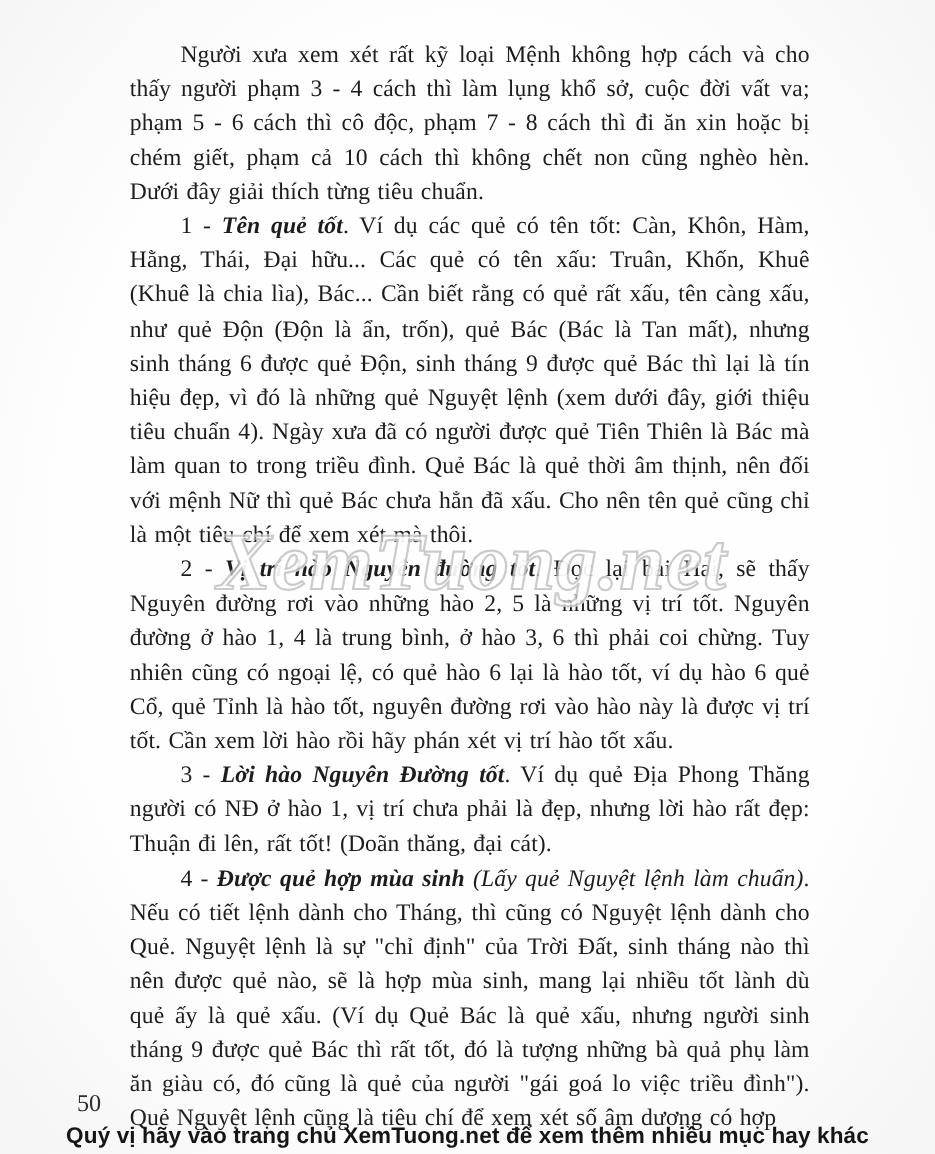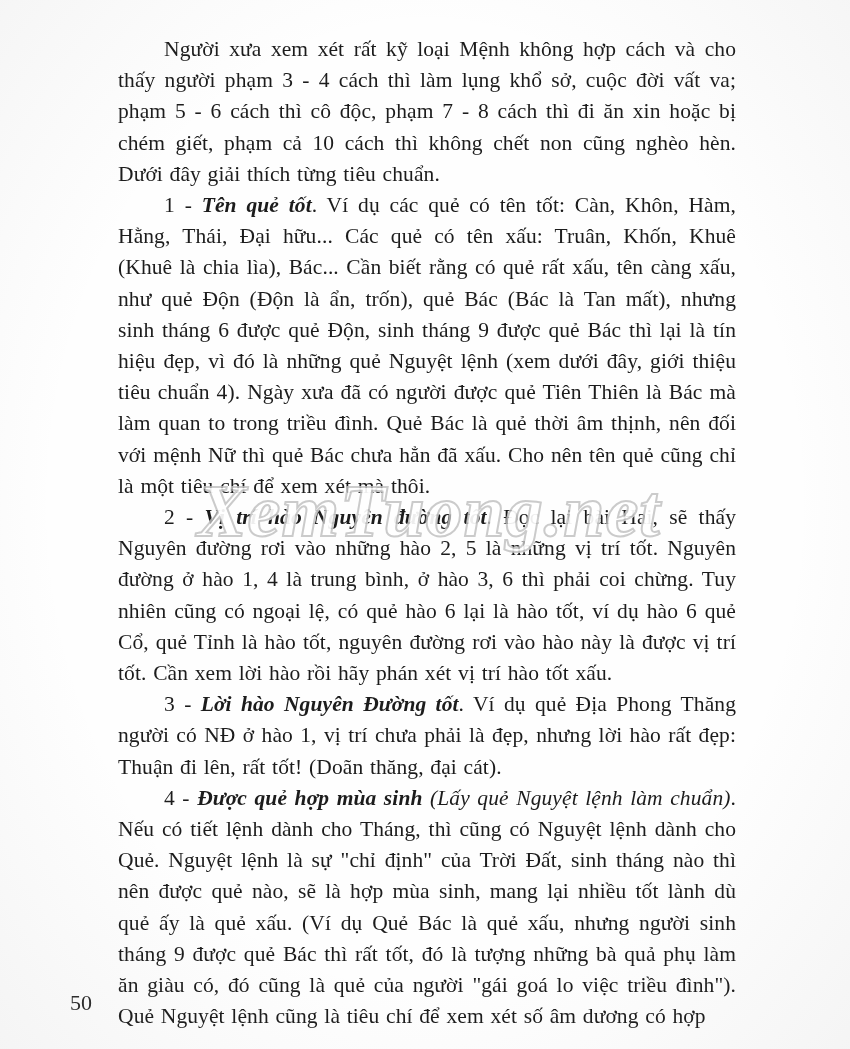--- a/index.html
+++ b/index.html
@@ -140,14 +140,17 @@
     <p class="para"><span class="indent"></span><span>3 - </span><span class="bi">Lời hào Nguyên Đường tốt</span><span>. Ví dụ quẻ Địa Phong Thăng người có NĐ ở hào 1, vị trí chưa phải là đẹp, nhưng lời hào rất đẹp: Thuận đi lên, rất tốt! (Doãn thăng, đại cát).</span></p>
 
     <p class="para"><span class="indent"></span><span>4 - </span><span class="bi">Được quẻ hợp mùa sinh</span><span class="it"> (Lấy quẻ Nguyệt lệnh làm chuẩn)</span><span>. Nếu có tiết lệnh dành cho Tháng, thì cũng có Nguyệt lệnh dành cho Quẻ. Nguyệt lệnh là sự "chỉ định" của Trời Đất, sinh tháng nào thì nên được quẻ nào, sẽ là hợp mùa sinh, mang lại nhiều tốt lành dù quẻ ấy là quẻ xấu. (Ví dụ Quẻ Bác là quẻ xấu, nhưng người sinh tháng 9 được quẻ Bác thì rất tốt, đó là tượng những bà quả phụ làm ăn giàu có, đó cũng là quẻ của người "gái goá lo việc triều đình"). Quẻ Nguyệt lệnh cũng là tiêu chí để xem xét số âm dương có hợp</span></p>
 
   </div>
 
   <div class="watermark">XemTuong.net</div>
 
   <div class="page-number">50</div>
 
+  <div class="footer-bar">
+    <span class="footer-text">Quý vị hãy vào trang chủ XemTuong.net để xem thêm nhiều mục hay khác</span>
+  </div>
 
 </div>
 
 </body></html>

